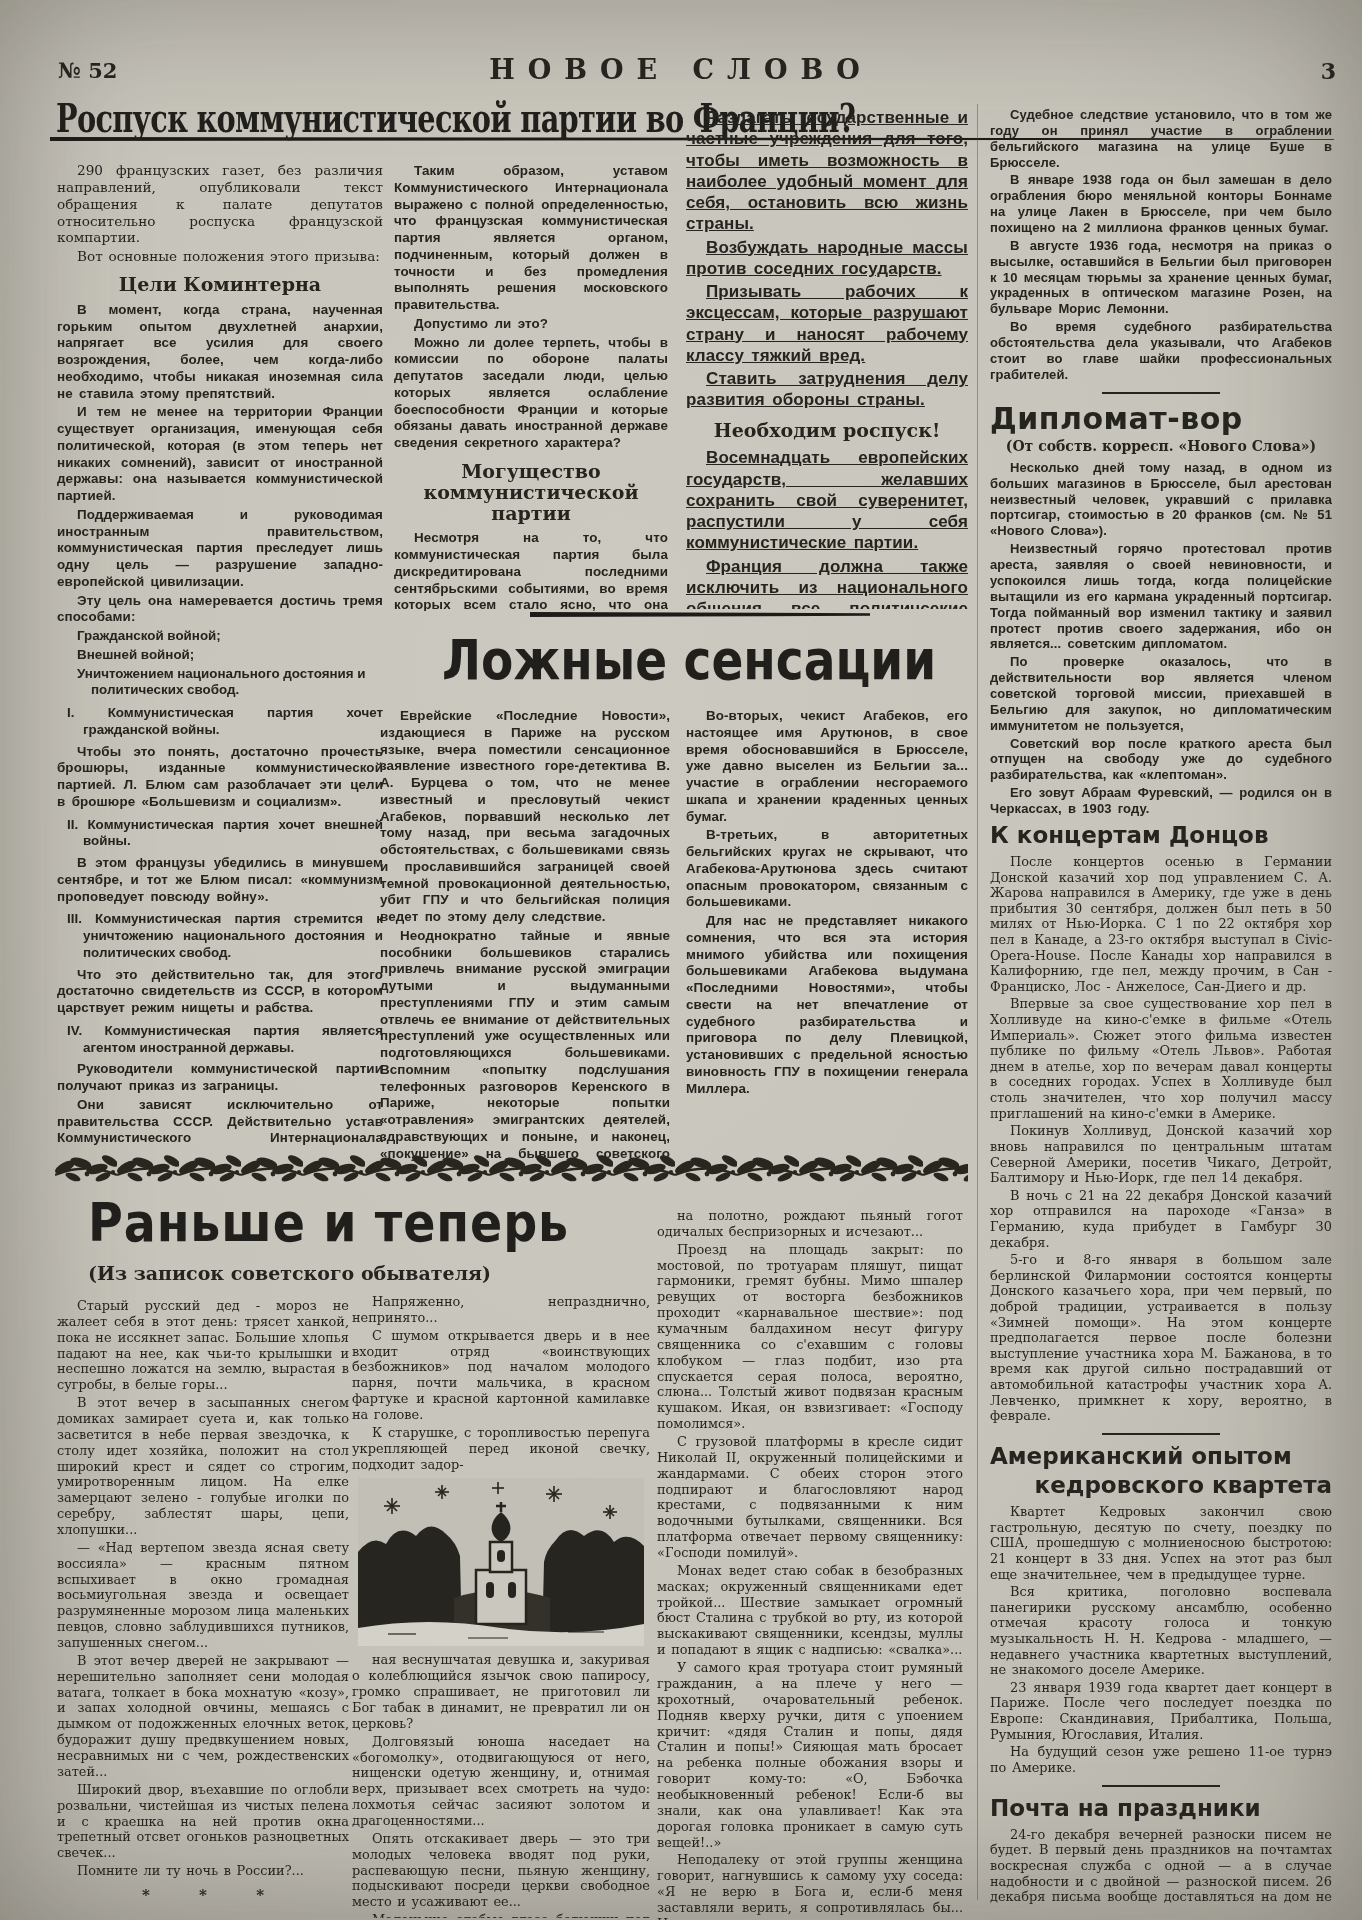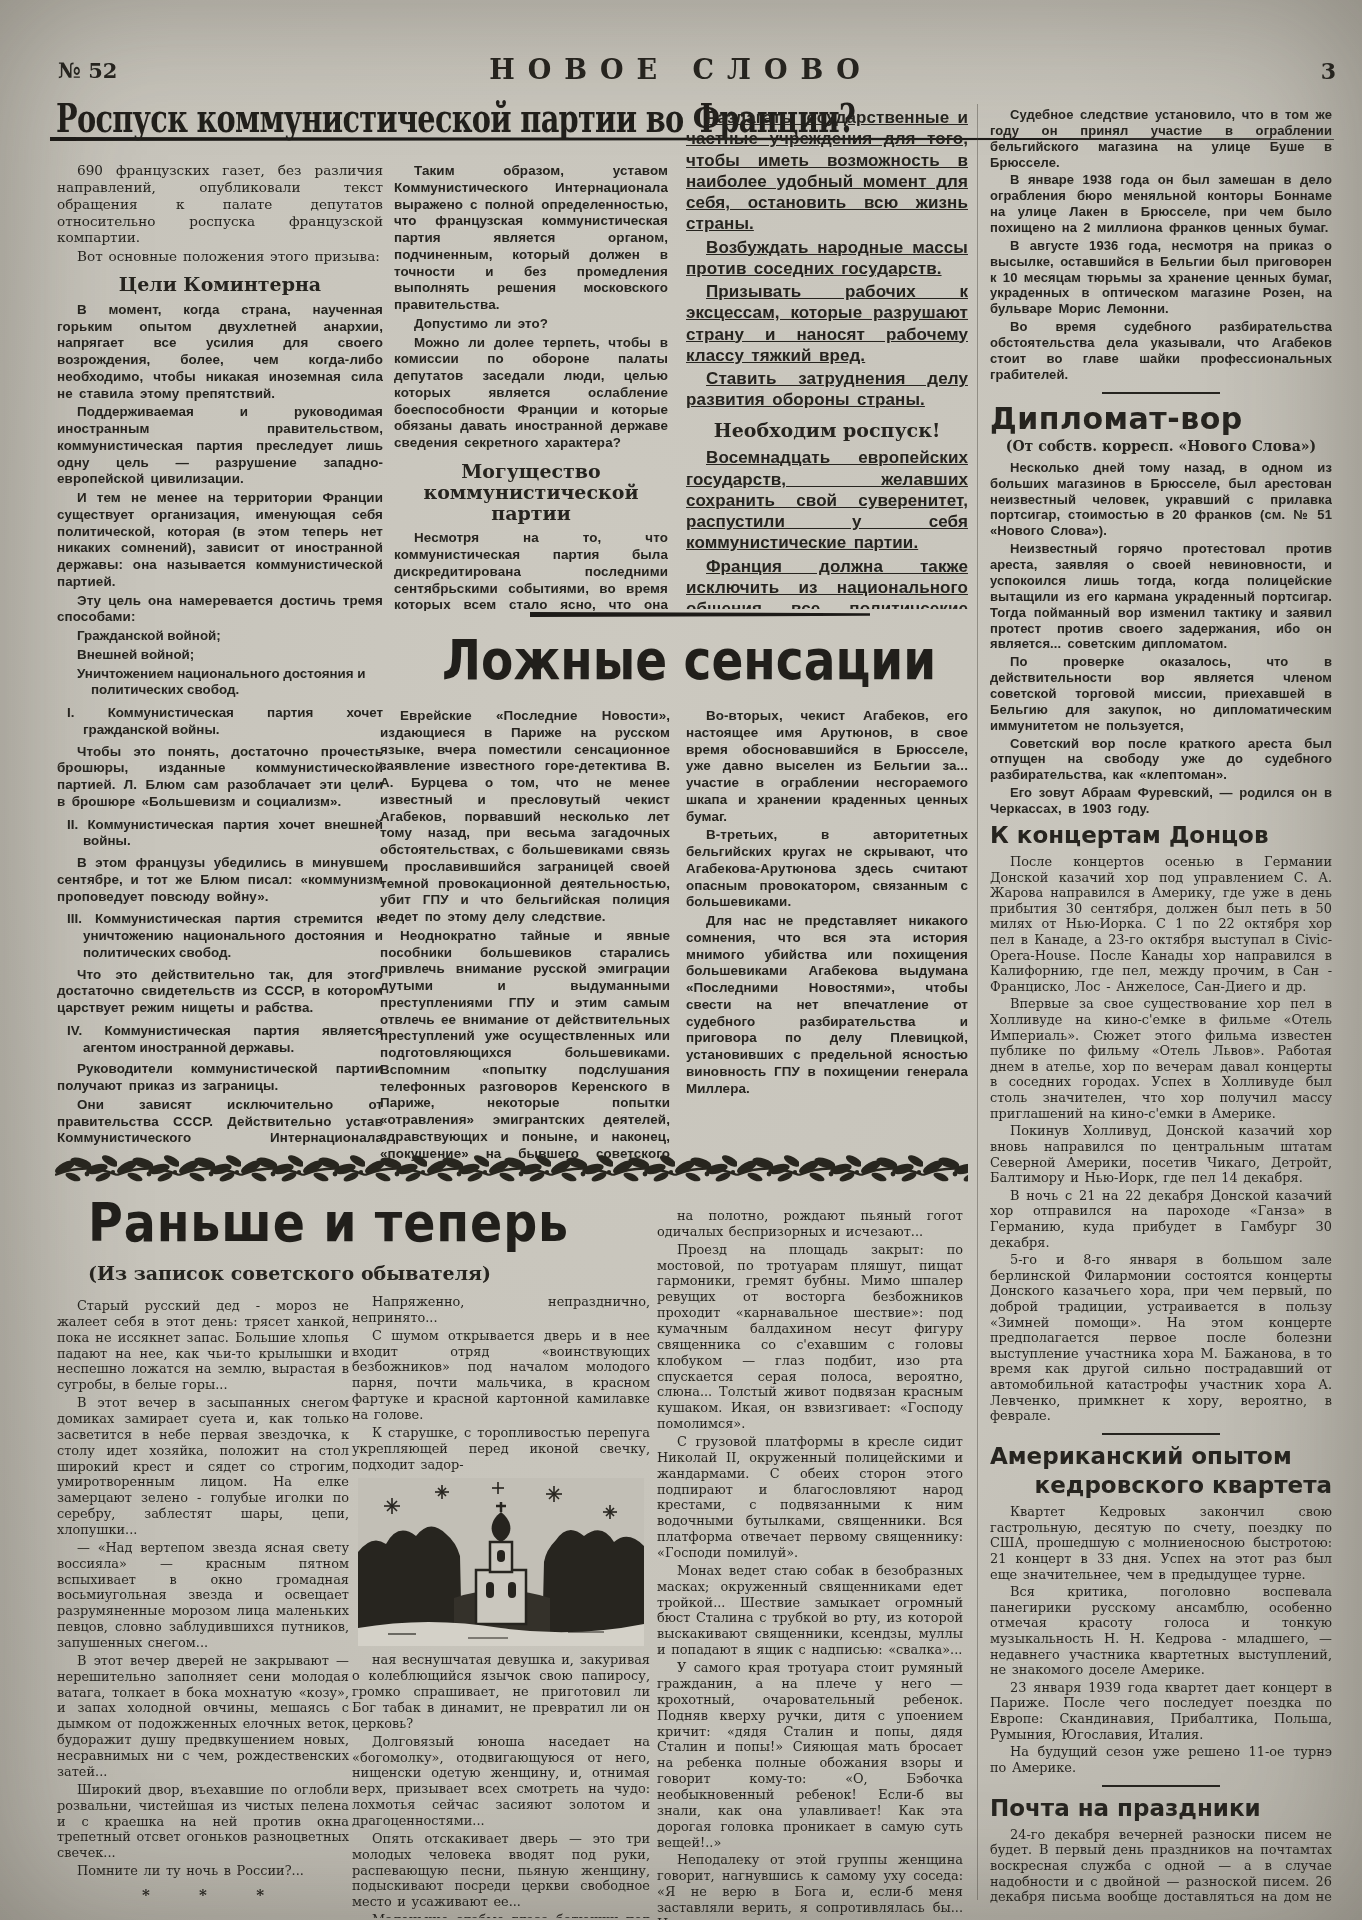--- a/index.html
+++ b/index.html
@@ -53,26 +53,26 @@
   <div class="abs issue" style="left:58px;top:58px;">№ 52</div>
   <div class="abs nptitle" style="left:50%;top:54px;transform:translateX(-50%);">НОВОЕ СЛОВО</div>
   <div class="abs pageno" style="right:26px;top:58px;">3</div>
   <div class="abs mastrule" style="left:50px;top:137px;width:1284px;"></div>
 
   <div class="abs vline" style="left:977px;top:104px;height:1796px;"></div>
 
   <div class="abs main-head" style="left:56px;top:98px;">Роспуск коммунистической партии во Франции?</div>
 
   <div class="abs col" style="left:57px;top:162px;width:326px;height:988px;">
-      <p class="b-ps">690 французских газет, без различия направлений, опубликовали текст обращения к палате депутатов относительно роспуска французской компартии.</p>
+      <p class="b-ps">290 французских газет, без различия направлений, опубликовали текст обращения к палате депутатов относительно роспуска французской компартии.</p>
       <p class="b-ps">Вот основные положения этого призыва:</p>
       <p class="b-sub">Цели Коминтерна</p>
       <p class="b-p">В момент, когда страна, наученная горьким опытом двухлетней анархии, напрягает все усилия для своего возрождения, более, чем когда-либо необходимо, чтобы никакая иноземная сила не ставила этому препятствий.</p>
+      <p class="b-p">И тем не менее на территории Франции существует организация, именующая себя политической, которая (в этом теперь нет никаких сомнений), зависит от иностранной державы: она называется коммунистической партией.</p>
       <p class="b-p">Поддерживаемая и руководимая иностранным правительством, коммунистическая партия преследует лишь одну цель — разрушение западно-европейской цивилизации.</p>
-      <p class="b-p">И тем не менее на территории Франции существует организация, именующая себя политической, которая (в этом теперь нет никаких сомнений), зависит от иностранной державы: она называется коммунистической партией.</p>
       <p class="b-p">Эту цель она намеревается достичь тремя способами:</p>
       <p class="b-led">Гражданской войной;</p>
       <p class="b-led">Внешней войной;</p>
       <p class="b-led">Уничтожением национального достояния и политических свобод.</p>
       <p class="b-it">I. Коммунистическая партия хочет гражданской войны.</p>
       <p class="b-p">Чтобы это понять, достаточно прочесть брошюры, изданные коммунистической партией. Л. Блюм сам разоблачает эти цели в брошюре «Большевизм и социализм».</p>
       <p class="b-it">II. Коммунистическая партия хочет внешней войны.</p>
       <p class="b-p">В этом французы убедились в минувшем сентябре, и тот же Блюм писал: «коммунизм проповедует повсюду войну».</p>
       <p class="b-it">III. Коммунистическая партия стремится к уничтожению национального достояния и политических свобод.</p>
       <p class="b-p">Что это действительно так, для этого достаточно свидетельств из СССР, в котором царствует режим нищеты и рабства.</p>

